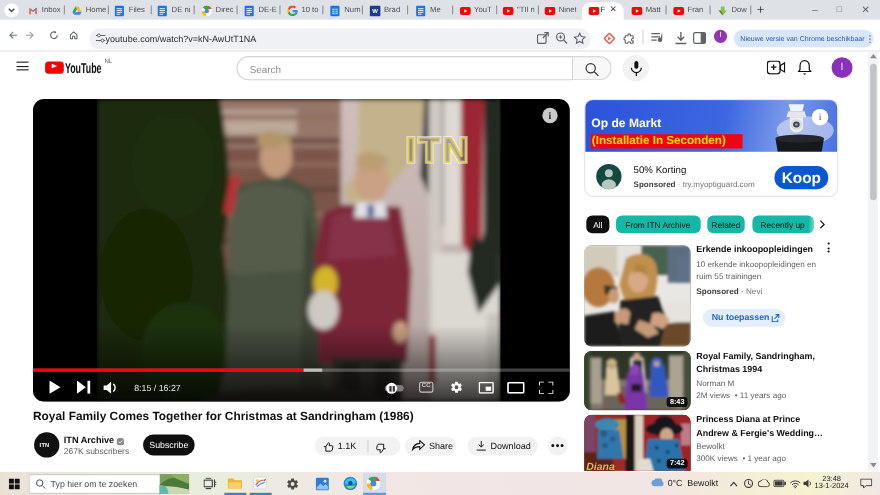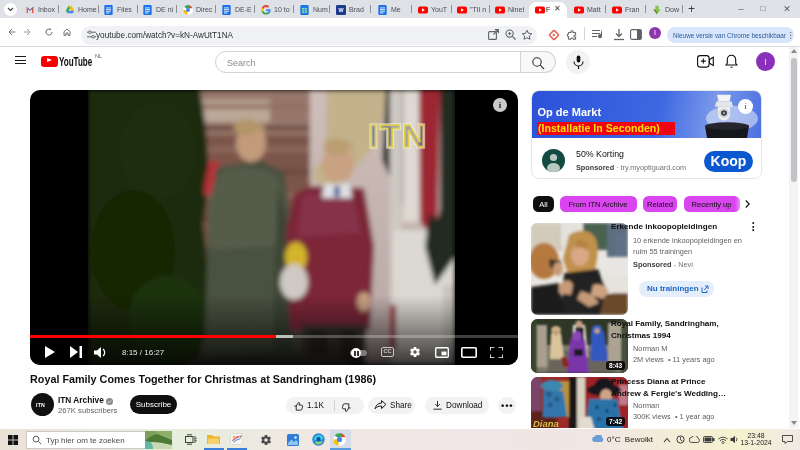--- a/index.html
+++ b/index.html
@@ -54,24 +54,24 @@
 #adl1{position:absolute;left:5.5px;top:0.5px;font-size:11px;font-weight:bold;color:#fff;}
 #adl2{position:absolute;left:5.5px;top:14.5px;font-size:11px;font-weight:bold;color:#fff;}
 #adred{position:absolute;left:5px;top:30.5px;width:138px;height:13px;background:#ee0511;}
 #adred span{position:absolute;left:1px;top:0.5px;font-size:10.6px;font-weight:bold;color:#ffe000;white-space:nowrap;}
 #adinfo{position:absolute;left:206px;top:8px;width:15px;height:15px;border-radius:50%;background:#fff;color:#555;font-size:9px;text-align:center;line-height:15px;font-family:"Liberation Serif",serif;}
 #adavatar{position:absolute;left:10px;top:58px;width:23px;height:23px;border-radius:50%;background:#124a41;overflow:hidden;}
 #adtitle{position:absolute;left:44px;top:58px;font-size:8.8px;color:#0f0f0f;}
 #adspons{position:absolute;left:44px;top:72px;font-size:7.3px;color:#737373;}
 #adspons b{color:#3c3c3c;}
 #koopnu{position:absolute;left:172px;top:60px;width:49px;height:21px;border-radius:11px;background:#0b57d0;color:#fff;font-size:14px;font-weight:bold;text-align:center;line-height:21px;}
-.chip{position:absolute;top:196px;height:15.5px;border-radius:5.5px;background:#d946ef;color:#0f0f0f;font-size:7.6px;text-align:center;}
+.chip{position:absolute;top:196px;height:15.5px;border-radius:5.5px;background:#14b8a6;color:#0f0f0f;font-size:7.6px;text-align:center;}
 .chip span{display:block;margin-top:3.6px;}
 .thumb{position:absolute;left:531px;width:97px;border-radius:7px;overflow:hidden;background:#888;}
-.sbt{position:absolute;left:611px;font-size:8.1px;font-weight:bold;color:#0f0f0f;line-height:11px;white-space:nowrap;}
+.sbt{position:absolute;left:633px;font-size:8.1px;font-weight:bold;color:#0f0f0f;line-height:11px;white-space:nowrap;}
 .sbm{position:absolute;left:633px;font-size:7.4px;color:#606060;white-space:nowrap;}
 .badge{position:absolute;border-radius:3px;background:rgba(0,0,0,.85);color:#fff;font-size:6.6px;font-weight:bold;padding:1px 3px;}
 #nutoe{left:639px;top:281px;width:75px;height:15.5px;border-radius:8px;background:#e4eefb;color:#1b66c9;font-size:8px;font-weight:bold;text-align:left;padding-left:8px;line-height:15.5px;}
 
 #sbtrack{left:789px;top:47px;width:9px;height:381px;background:#f2f3f5;}
 #sbthumb{left:790.5px;top:58px;width:6px;height:124px;border-radius:3px;background:#c2c3c7;}
 
 #taskbar{left:0;top:429px;width:800px;height:21px;background:linear-gradient(90deg,#eae1d5 0%,#ece9da 10%,#e7eedd 22%,#f0e7e3 40%,#f2e5e6 60%,#f1e6e2 75%,#f5f2cf 92%,#efe9e4 100%);}
 #tsearch{position:absolute;left:26px;top:430.5px;width:146px;height:18px;background:#fff;border:1px solid #c9c9c9;overflow:hidden;}
 #tsearch span{position:absolute;left:19px;top:4px;font-size:8px;color:#4a4a4a;white-space:nowrap;}
@@ -557,21 +557,21 @@
       <ellipse cx="27" cy="46" rx="5" ry="7" fill="#c89b78"></ellipse>
       <path d="M0 64l28-4 6 32H0z" fill="#1d1c1a"></path>
       <path d="M28 62c6-6 12-6 14 0l-2 10-12-2z" fill="#c69a78"></path>
     </g>
   </svg>
 </div>
 <div class="sbt" style="top:221px;">Erkende inkoopopleidingen</div>
 <div class="abs" style="left:752px;top:221px;color:#0f0f0f;font-size:7px;line-height:3.6px;">•<br>•<br>•</div>
 <div class="sbm" style="top:234.5px;line-height:11px;">10 erkende inkoopopleidingen en<br>ruim 55 trainingen</div>
 <div class="sbm" style="top:260px;color:#737373;"><b style="color:#3c3c3c;">Sponsored</b> - Nevi</div>
-<div id="nutoe" class="abs">Nu trainingen</div>
+<div id="nutoe" class="abs">Nu toepassen</div>
 <svg class="abs" style="left:701px;top:285px" width="8" height="8" viewBox="0 0 8 8">
       <path d="M1 2.5h-0v5h5v-2M4 1h3v3M7 1L3.2 4.8" stroke="#1b66c9" stroke-width="1" fill="none"></path>
     </svg>
 
 <div class="thumb" style="top:319px;height:53.5px;">
   <svg width="97" height="54" viewBox="0 0 97 54">
     <defs>
           <filter id="b3" x="-20%" y="-20%" width="140%" height="140%">
             <feGaussianBlur stdDeviation="1.3"></feGaussianBlur>
           </filter>
@@ -635,21 +635,21 @@
       <circle cx="68" cy="42" r="1.6" fill="#10304a"></circle>
       <circle cx="80" cy="46" r="1.6" fill="#10304a"></circle>
       <circle cx="84" cy="28" r="1.5" fill="#10304a"></circle>
       <path d="M50 40h10l4 14H48z" fill="#e4dcd2"></path>
     </g>
     <text x="2" y="50" font-size="9.5" font-style="italic" font-weight="bold" fill="#d8bc4a" font-family="Liberation Serif">Diana</text>
   </svg>
 </div>
 <div class="badge" style="left:606px;top:417px;">7:42</div>
 <div class="sbt" style="top:376px;line-height:11.5px;">Princess Diana at Prince<br>Andrew &amp; Fergie's Wedding…</div>
-<div class="sbm" style="top:401px;">Norman</div>
+<div class="sbm" style="top:401px;">Bewolkt</div>
 <div class="sbm" style="top:412px;">300K views&nbsp; • 1 year ago</div>
 
 <div id="sbtrack" class="abs"></div>
 <div id="sbthumb" class="abs"></div>
 <div class="abs" style="left:791px;top:49px;width:0;height:0;border-left:3px solid transparent;border-right:3px solid transparent;border-bottom:4px solid #8a8a8a;"></div>
 <div class="abs" style="left:791px;top:421px;width:0;height:0;border-left:3px solid transparent;border-right:3px solid transparent;border-top:4px solid #8a8a8a;"></div>
 
 <div id="taskbar" class="abs"></div>
 <svg class="abs" style="left:8px;top:434.5px" width="10" height="10" viewBox="0 0 10 10">
       <rect x="0" y="0" width="4.6" height="4.6" fill="#111"></rect>

